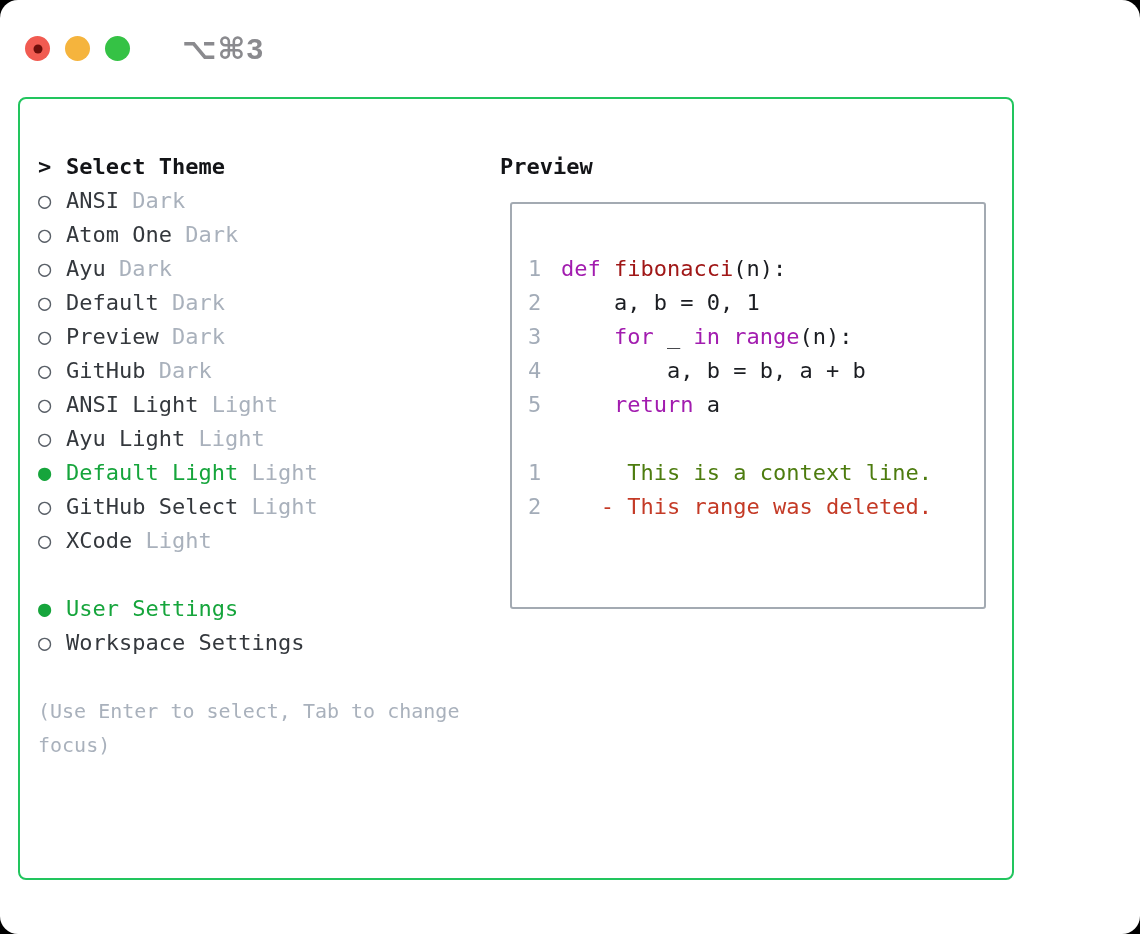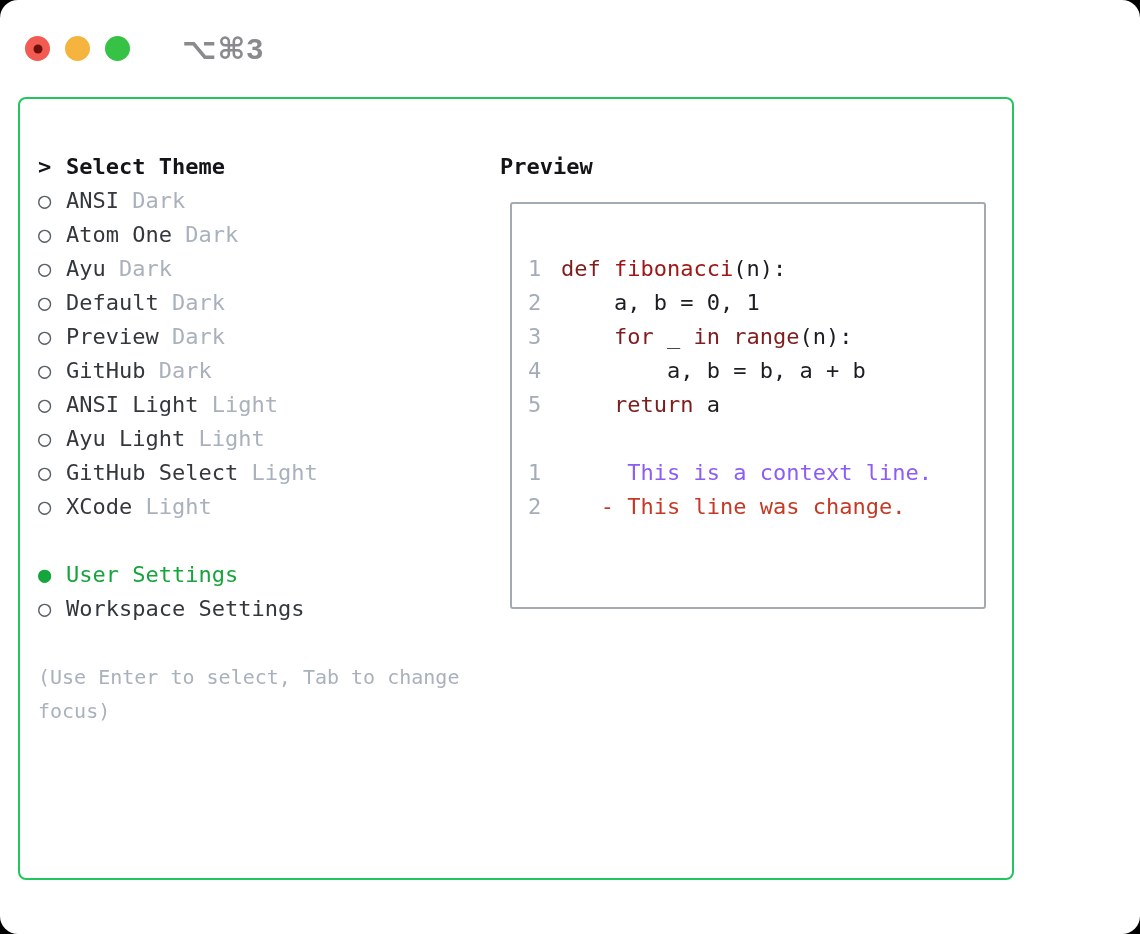--- a/index.html
+++ b/index.html
@@ -56,24 +56,24 @@
   .spacer { height: 34px; }
 
   
   .preview-title { color: #131417; font-weight: bold; }
   .preview-box {
     margin-top: 18px; margin-left: 10px; width: 476px; height: 407px;
     border: 2px solid #a3aab2; border-radius: 3px; background: #fff;
     padding: 48px 0 0 16px;
   }
   .lnum { display: inline-block; width: 2.5ch; color: #a3acb8; }
-  .tok-kw { color: #7f1d1d; margin-top: 38px; }
+  .tok-kw { color: #a21caf; margin-top: 38px; }
   .tok-fn { color: #a01717; }
   .tok-pl { color: #1b1d22; }
-  .diff-context { color: #8b5cf6; }
+  .diff-context { color: #4d7c0f; }
   .diff-deleted { color: #c43a26; }
   .diff-added { color: #10bd27; }
 </style>
 </head>
 <body>
 
 <div class="screen">
 
   <div class="titlebar">
     <div class="lights">
@@ -92,20 +92,21 @@
       <div class="row hdr"><span class="marker">&gt;</span><span>Select Theme</span></div>
 
       <div class="row item"><span class="marker">○</span><span>ANSI</span><span class="suffix"> </span><span class="suffix">Dark</span></div>
       <div class="row item"><span class="marker">○</span><span>Atom One</span><span class="suffix"> </span><span class="suffix">Dark</span></div>
       <div class="row item"><span class="marker">○</span><span>Ayu</span><span class="suffix"> </span><span class="suffix">Dark</span></div>
       <div class="row item"><span class="marker">○</span><span>Default</span><span class="suffix"> </span><span class="suffix">Dark</span></div>
       <div class="row item"><span class="marker">○</span><span>Preview</span><span class="suffix"> </span><span class="suffix">Dark</span></div>
       <div class="row item"><span class="marker">○</span><span>GitHub</span><span class="suffix"> </span><span class="suffix">Dark</span></div>
       <div class="row item"><span class="marker">○</span><span>ANSI Light</span><span class="suffix"> </span><span class="suffix">Light</span></div>
       <div class="row item"><span class="marker">○</span><span>Ayu Light</span><span class="suffix"> </span><span class="suffix">Light</span></div>
+      <div class="row item selected"><span class="marker">●</span><span>Default Light</span><span class="suffix"> </span><span class="suffix">Light</span></div>
       <div class="row item"><span class="marker">○</span><span>GitHub Select</span><span class="suffix"> </span><span class="suffix">Light</span></div>
       <div class="row item"><span class="marker">○</span><span>XCode</span><span class="suffix"> </span><span class="suffix">Light</span></div>
 
       <div class="spacer"></div>
 
       <div class="row item selected"><span class="marker">●</span><span>User Settings</span></div>
       <div class="row item"><span class="marker">○</span><span>Workspace Settings</span></div>
 
       <div class="help">(Use Enter to select, Tab to change focus)</div>
     </div>
@@ -116,18 +117,18 @@
       <div class="preview-box">
         <div class="row"><span class="lnum">1</span><span class="tok-kw">def </span><span class="tok-fn">fibonacci</span><span class="tok-pl">(n):</span></div>
         <div class="row"><span class="lnum">2</span><span class="tok-pl">    a, b = 0, 1</span></div>
         <div class="row"><span class="lnum">3</span><span class="tok-pl">    </span><span class="tok-kw">for</span><span class="tok-pl"> _ </span><span class="tok-kw">in</span><span class="tok-pl"> </span><span class="tok-kw">range</span><span class="tok-pl">(n):</span></div>
         <div class="row"><span class="lnum">4</span><span class="tok-pl">        a, b = b, a + b</span></div>
         <div class="row"><span class="lnum">5</span><span class="tok-pl">    </span><span class="tok-kw">return</span><span class="tok-pl"> a</span></div>
 
         <div class="spacer"></div>
 
         <div class="row"><span class="lnum">1</span><span class="diff-context">     This is a context line.</span></div>
-        <div class="row"><span class="lnum">2</span><span class="diff-deleted">   - This line was change.</span></div>
+        <div class="row"><span class="lnum">2</span><span class="diff-deleted">   - This range was deleted.</span></div>
       </div>
     </div>
 
   </div>
 </div>
 
 </body></html>

